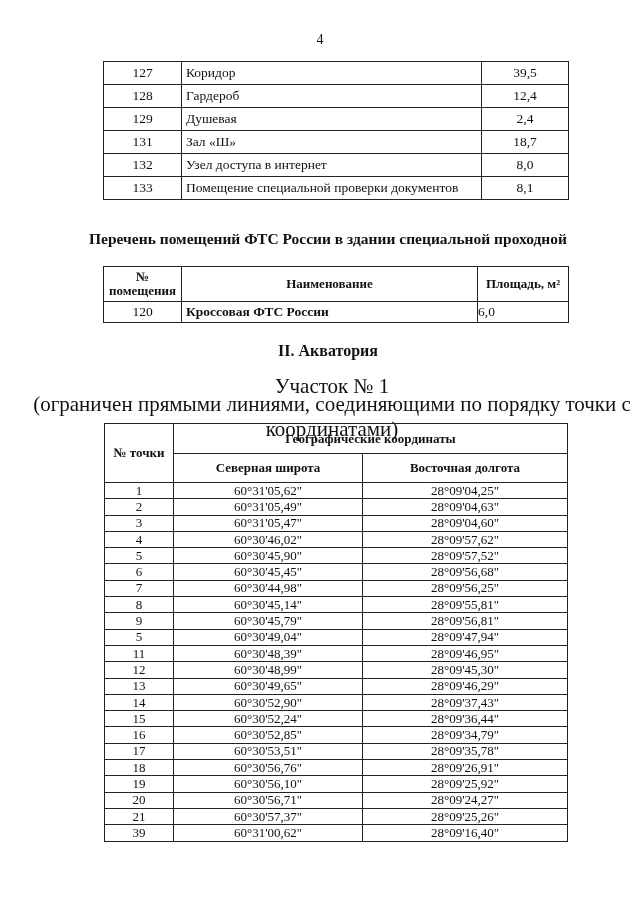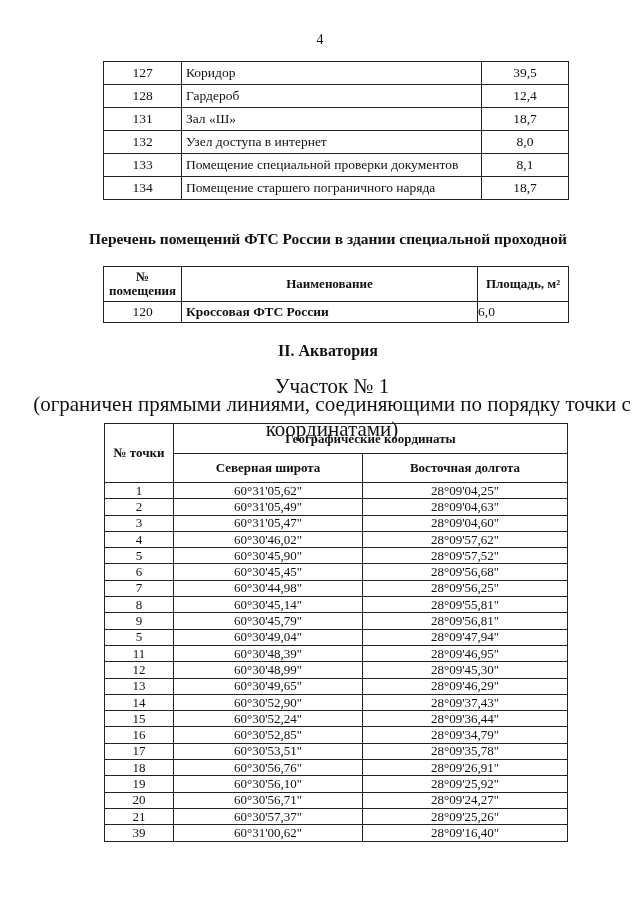--- a/index.html
+++ b/index.html
@@ -65,38 +65,38 @@
         <td class="num">127</td>
         <td class="name">Коридор</td>
         <td class="area">39,5</td>
       </tr>
       <tr>
         <td class="num">128</td>
         <td class="name">Гардероб</td>
         <td class="area">12,4</td>
       </tr>
       <tr>
+        <td class="num">129</td>
+        <td class="name">Душевая</td>
+        <td class="area">2,4</td>
+      </tr>
+      <tr>
         <td class="num">131</td>
         <td class="name">Зал «Ш»</td>
         <td class="area">18,7</td>
       </tr>
       <tr>
         <td class="num">132</td>
         <td class="name">Узел доступа в интернет</td>
         <td class="area">8,0</td>
       </tr>
       <tr>
         <td class="num">133</td>
         <td class="name">Помещение специальной проверки документов</td>
         <td class="area">8,1</td>
-      </tr>
-      <tr>
-        <td class="num">134</td>
-        <td class="name">Помещение старшего пограничного наряда</td>
-        <td class="area">18,7</td>
       </tr>
     </tbody>
 </table>
 
 <div class="heading" id="fts-heading">Перечень помещений ФТС России в здании специальной проходной</div>
 
 <table id="fts">
   <thead>
     <tr>
       <th class="num"><span>№</span><br><span>помещения</span></th>

